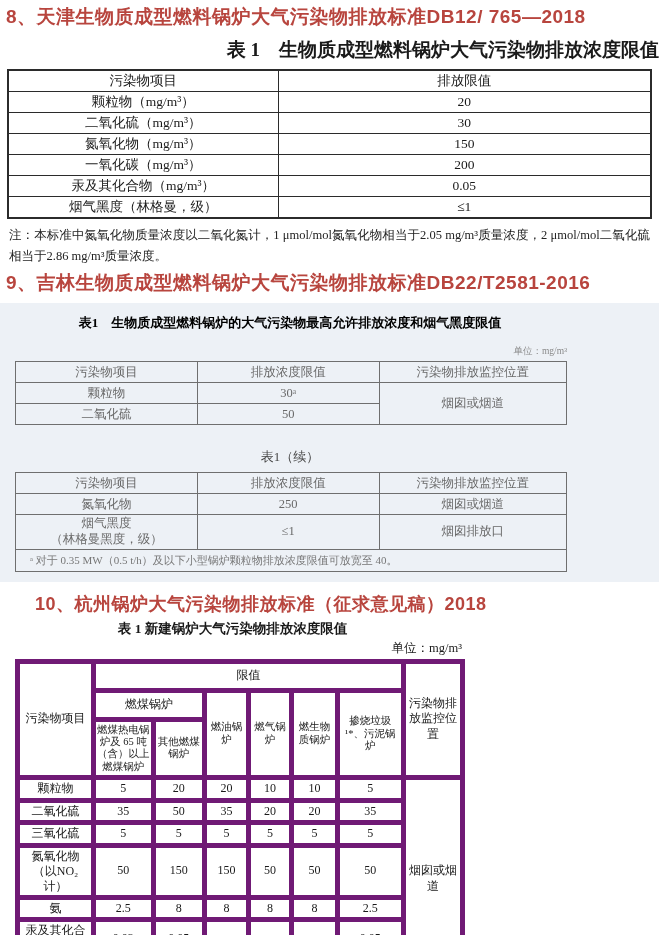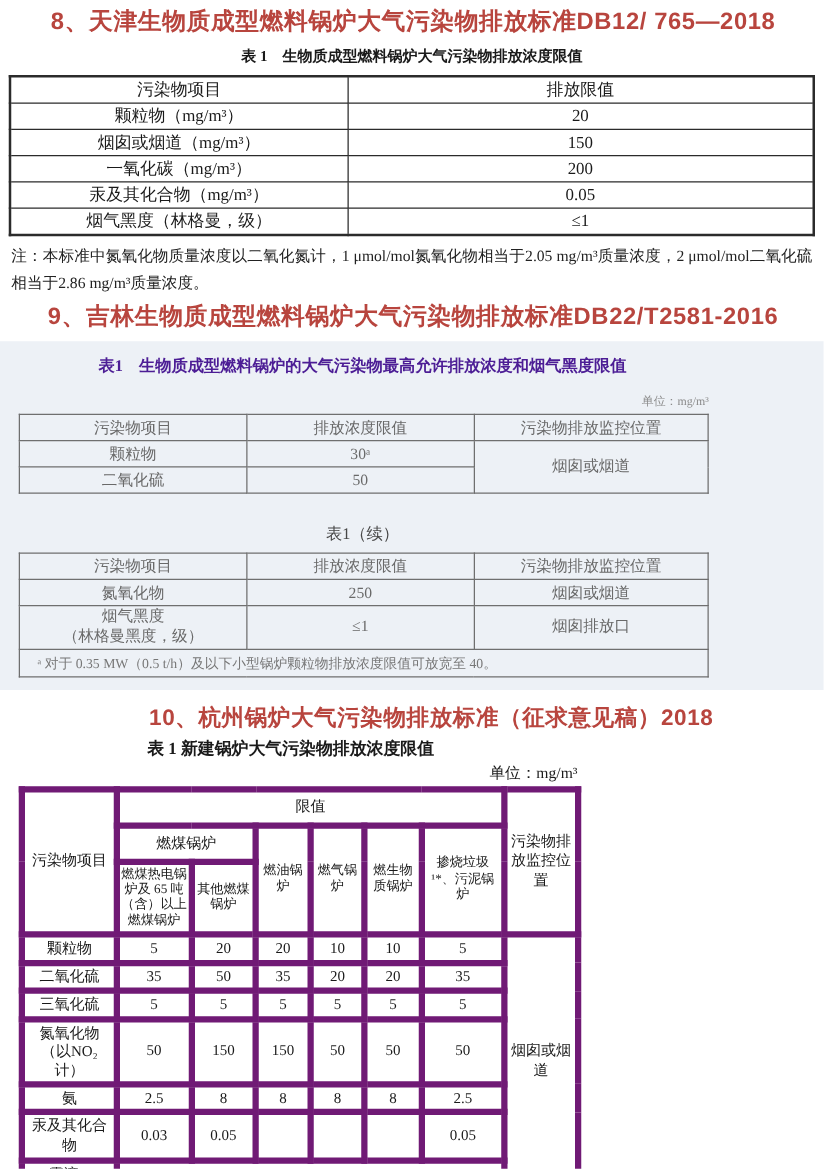--- a/index.html
+++ b/index.html
@@ -5,46 +5,46 @@
   * { margin:0; padding:0; box-sizing:border-box; }
   html,body { background:#ffffff; }
   body {
     width:659px; height:935px; overflow:hidden;
     font-family:"Liberation Serif","DejaVu Serif",serif;
     color:#1a1a1a;
   }
   .red-heading {
     font-family:"Liberation Sans","DejaVu Sans",sans-serif;
     font-weight:bold; color:#b8453e; font-size:19px;
-    padding:4px 4px 2px 6px; letter-spacing:0.5px;text-align:center;
+    padding:4px 4px 2px 6px; letter-spacing:0.5px;
   }
   .red-heading.smaller { font-size:18px;margin-left:29px; }
 
   
-  .t8-title { text-align:center; font-weight:bold; font-size:12px; margin:5px 0 6px 0; }
+  .t8-title { text-align:right; font-weight:bold; font-size:19px; margin:5px 0 6px 0; }
   table.t8 {
     width:645px; margin:0 0 4px 7px;
     border-collapse:collapse; border:2px solid #2b2b2b;
     font-size:13.5px;
   }
   table.t8 td {
     border:1px solid #2b2b2b; text-align:center;
     height:21px; padding:1px 4px;
   }
   .s8-note {
     font-size:12.5px; line-height:1.65; color:#222;
     margin:6px 9px 0 9px; text-align:justify;
   }
 
   
   .panel9 {
     background:#edf1f6; margin-top:5px; padding:11px 0 10px 0;
     color:#6a6a6a;
   }
-  .p9-title { text-align:center; width:580px; font-weight:bold; font-size:13px; color:#4c1d95; }
+  .p9-title { text-align:center; width:580px; font-weight:bold; font-size:13px; color:#000000; }
   .p9-unit  { width:567px; text-align:right; font-size:9.5px; color:#8a8a8a; margin-top:13px; }
   table.t9 {
     width:552px; margin:3px 0 0 15px;
     border-collapse:collapse; border:1.5px solid #6f6f6f;
     font-size:12.5px; color:#696969;
   }
   table.t9 td { border:1px solid #6f6f6f; text-align:center; height:21px; padding:1px 3px; }
   .p9-gap { height:23px; }
   .p9b-title { text-align:center; width:580px; font-weight:normal; font-size:13px; color:#474747; margin-bottom:6px; }
   table.t9 td.fnote { text-align:left; font-size:11px; padding:3px 6px 3px 14px; color:#777; height:18px; }
@@ -79,21 +79,25 @@
     <tbody>
         <tr>
       <td>污染物项目</td>
       <td>排放限值</td>
     </tr>
     <tr>
       <td>颗粒物（mg/m³）</td>
       <td>20</td>
     </tr>
     <tr>
-      <td>烟囱或烟道（mg/m³）</td>
+      <td>二氧化硫（mg/m³）</td>
+      <td>30</td>
+    </tr>
+    <tr>
+      <td>氮氧化物（mg/m³）</td>
       <td>150</td>
     </tr>
     <tr>
       <td>一氧化碳（mg/m³）</td>
       <td>200</td>
     </tr>
     <tr>
       <td>汞及其化合物（mg/m³）</td>
       <td>0.05</td>
     </tr>

